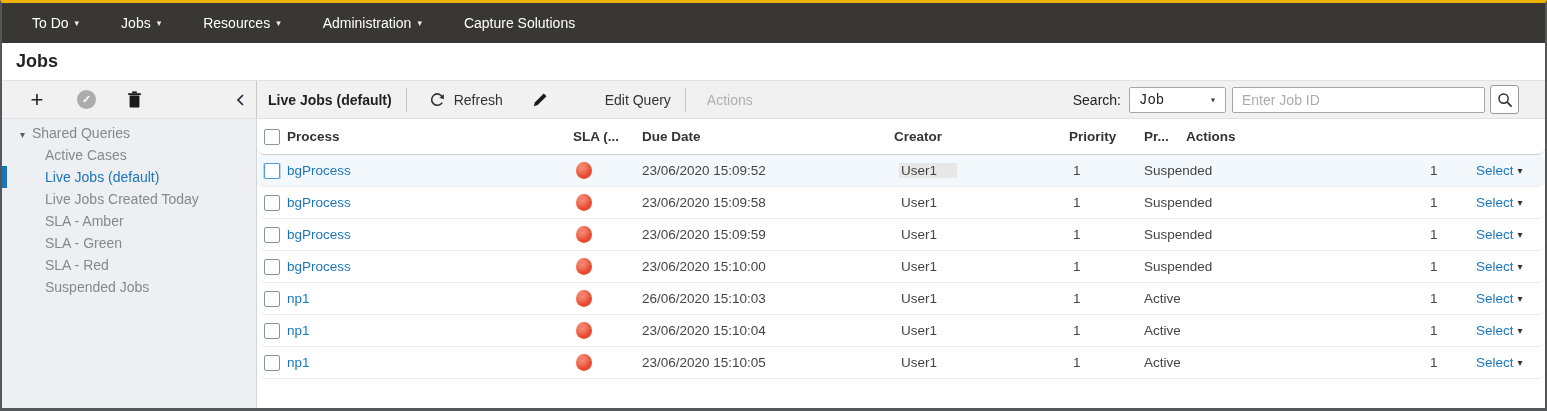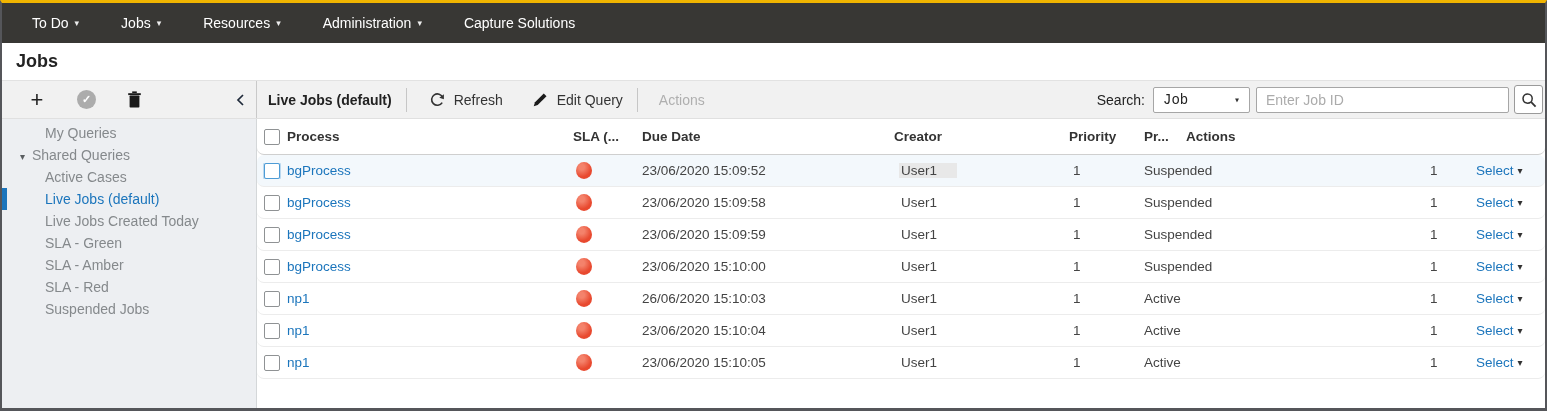--- a/index.html
+++ b/index.html
@@ -30,24 +30,24 @@
   .plus-btn{ font-size:22px; font-weight:400; color:#222; margin-left:26px; width:18px; }
   .checkc-btn{ margin-left:31px; width:19px; height:19px; border-radius:50%; background:#ACACAC;
     color:#fff; font-size:11px; font-weight:bold; }
   .trash-btn{ margin-left:31px; }
   .chev-btn{ position:absolute; right:12px; top:0; bottom:0; display:flex; align-items:center; }
   .tb-main{ display:flex; align-items:center; flex:1; }
   .query-title{ font-weight:bold; color:#222; margin-left:11px; white-space:nowrap; }
   .tb-divider{ width:1px; height:24px; background:#C6C6C6; margin:0 0 0 14px; }
   .tb-btn{ display:flex; align-items:center; cursor:pointer; white-space:nowrap; }
   .refresh-btn{ margin-left:22px; }
-  .edit-btn{ margin-left:30px; }
+  .edit-btn{ margin-left:30px;gap:48px; }
   .tb-btn svg{ margin-right:9px; }
   .actions-lbl{ color:#AFAFAF; margin-left:21px; }
-  .tb-search{ margin-left:auto; display:flex; align-items:center; margin-right:2px; }
+  .tb-search{ margin-left:auto; display:flex; align-items:center; margin-right:26px; }
   .search-lbl{ color:#222; margin-right:8px; }
   .search-select{ width:97px; height:26px; background:#fff; border:1px solid #A6A6A6; border-radius:2px;
     display:flex; align-items:center; justify-content:space-between; padding:0 9px; cursor:pointer; color:#222;font-family:Liberation Mono, monospace; }
   .search-select .sel-arrow{ font-size:10px; color:#333; }
   .search-input{ width:253px; height:26px; border:1px solid #A6A6A6; border-radius:2px; margin-left:6px;
     padding:0 9px; font-size:14px; font-family:"Liberation Sans",sans-serif; color:#333; outline:none; }
   .search-input::placeholder{ color:#ABABAB; }
   .search-btn{ width:29px; height:29px; border:1px solid #9A9A9A; border-radius:3px; background:#fff;
     margin-left:5px; display:flex; align-items:center; justify-content:center; cursor:pointer; }
 
@@ -173,47 +173,43 @@
             <circle cx="6.6" cy="6.6" r="4.6" fill="none" stroke="#333" stroke-width="1.5"></circle>
             <line x1="10.2" y1="10.2" x2="14.6" y2="14.6" stroke="#333" stroke-width="1.8"></line>
           </svg>
         </button>
       </div>
     </div>
   </div>
 
   <div class="body">
     <div class="sidebar">
-        <div class="sb-item">
-    
-    <span class="sb-label">My Queries</span>
-  </div>
         <div class="sb-item has-caret">
     <span class="sb-caret">▾</span>
     <span class="sb-label">Shared Queries</span>
   </div>
         <div class="sb-item">
     
     <span class="sb-label">Active Cases</span>
   </div>
         <div class="sb-item sel">
     
     <span class="sb-label">Live Jobs (default)</span>
   </div>
         <div class="sb-item">
     
     <span class="sb-label">Live Jobs Created Today</span>
   </div>
         <div class="sb-item">
     
+    <span class="sb-label">SLA - Amber</span>
+  </div>
+        <div class="sb-item">
+    
     <span class="sb-label">SLA - Green</span>
-  </div>
-        <div class="sb-item">
-    
-    <span class="sb-label">SLA - Amber</span>
   </div>
         <div class="sb-item">
     
     <span class="sb-label">SLA - Red</span>
   </div>
         <div class="sb-item">
     
     <span class="sb-label">Suspended Jobs</span>
   </div>
       </div>

